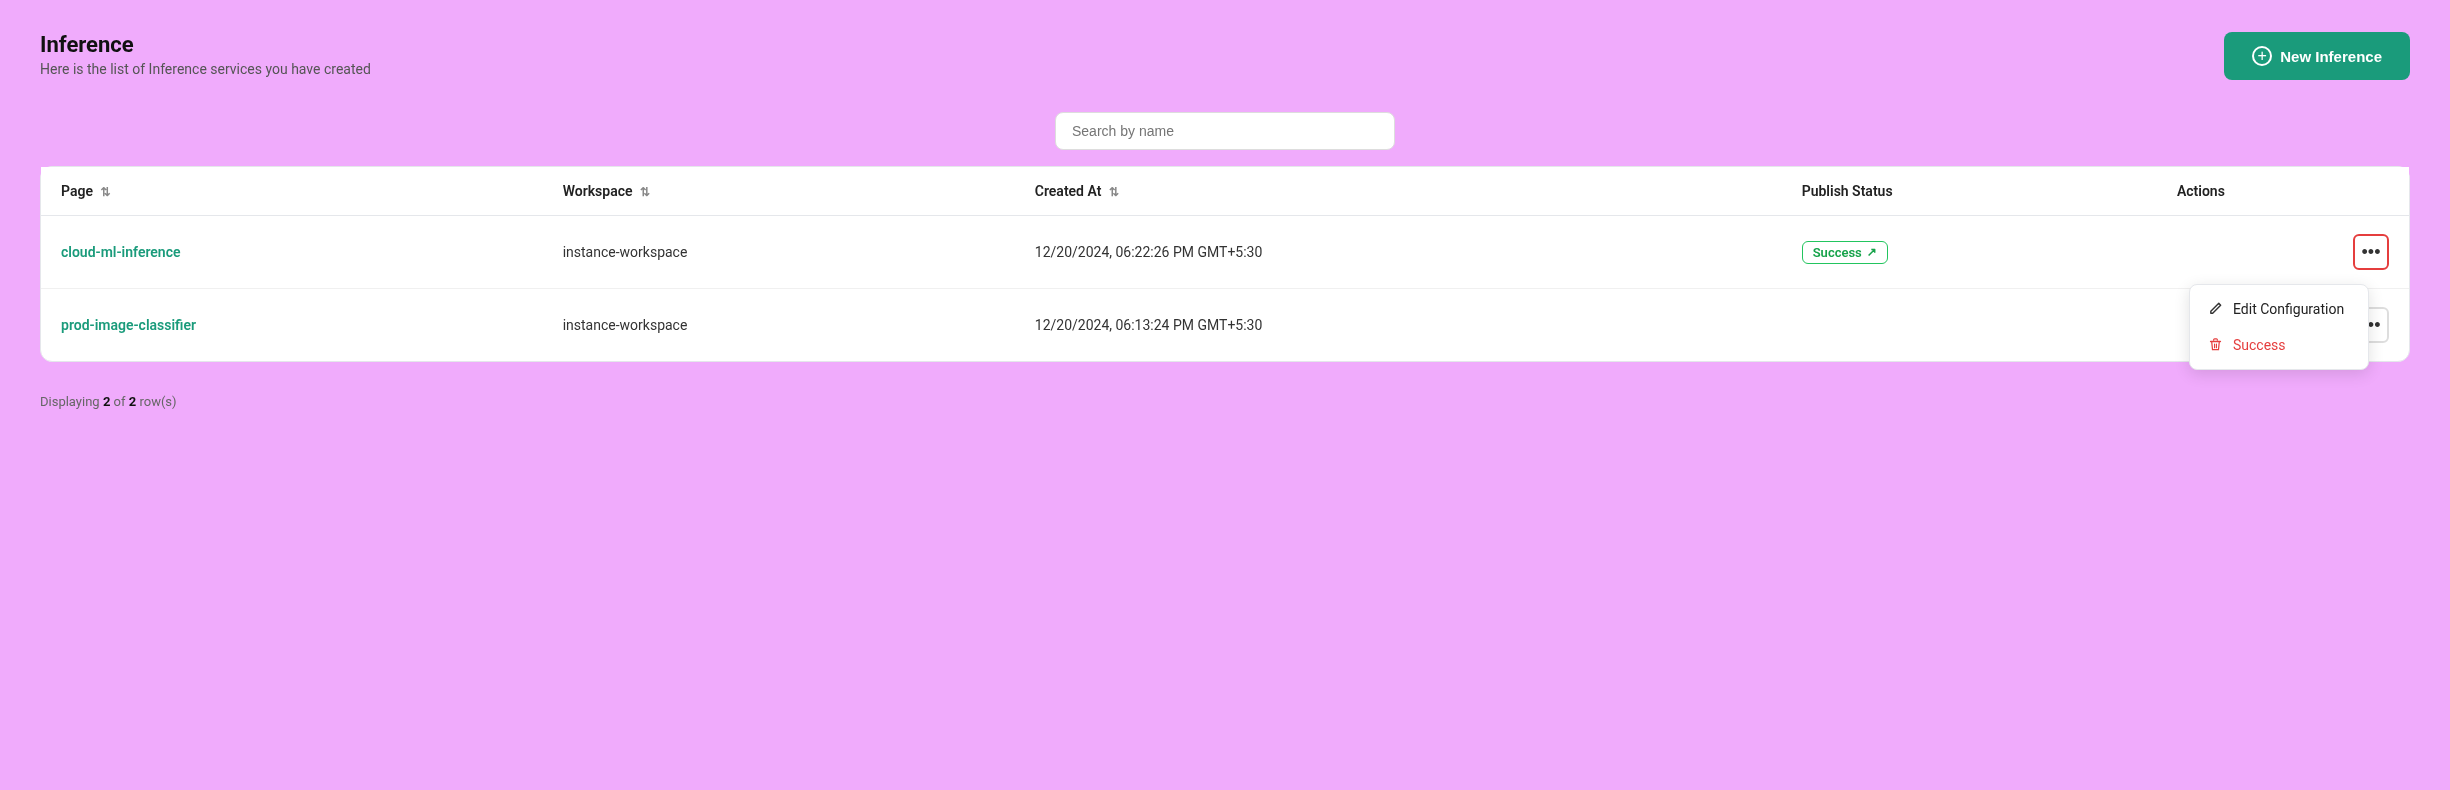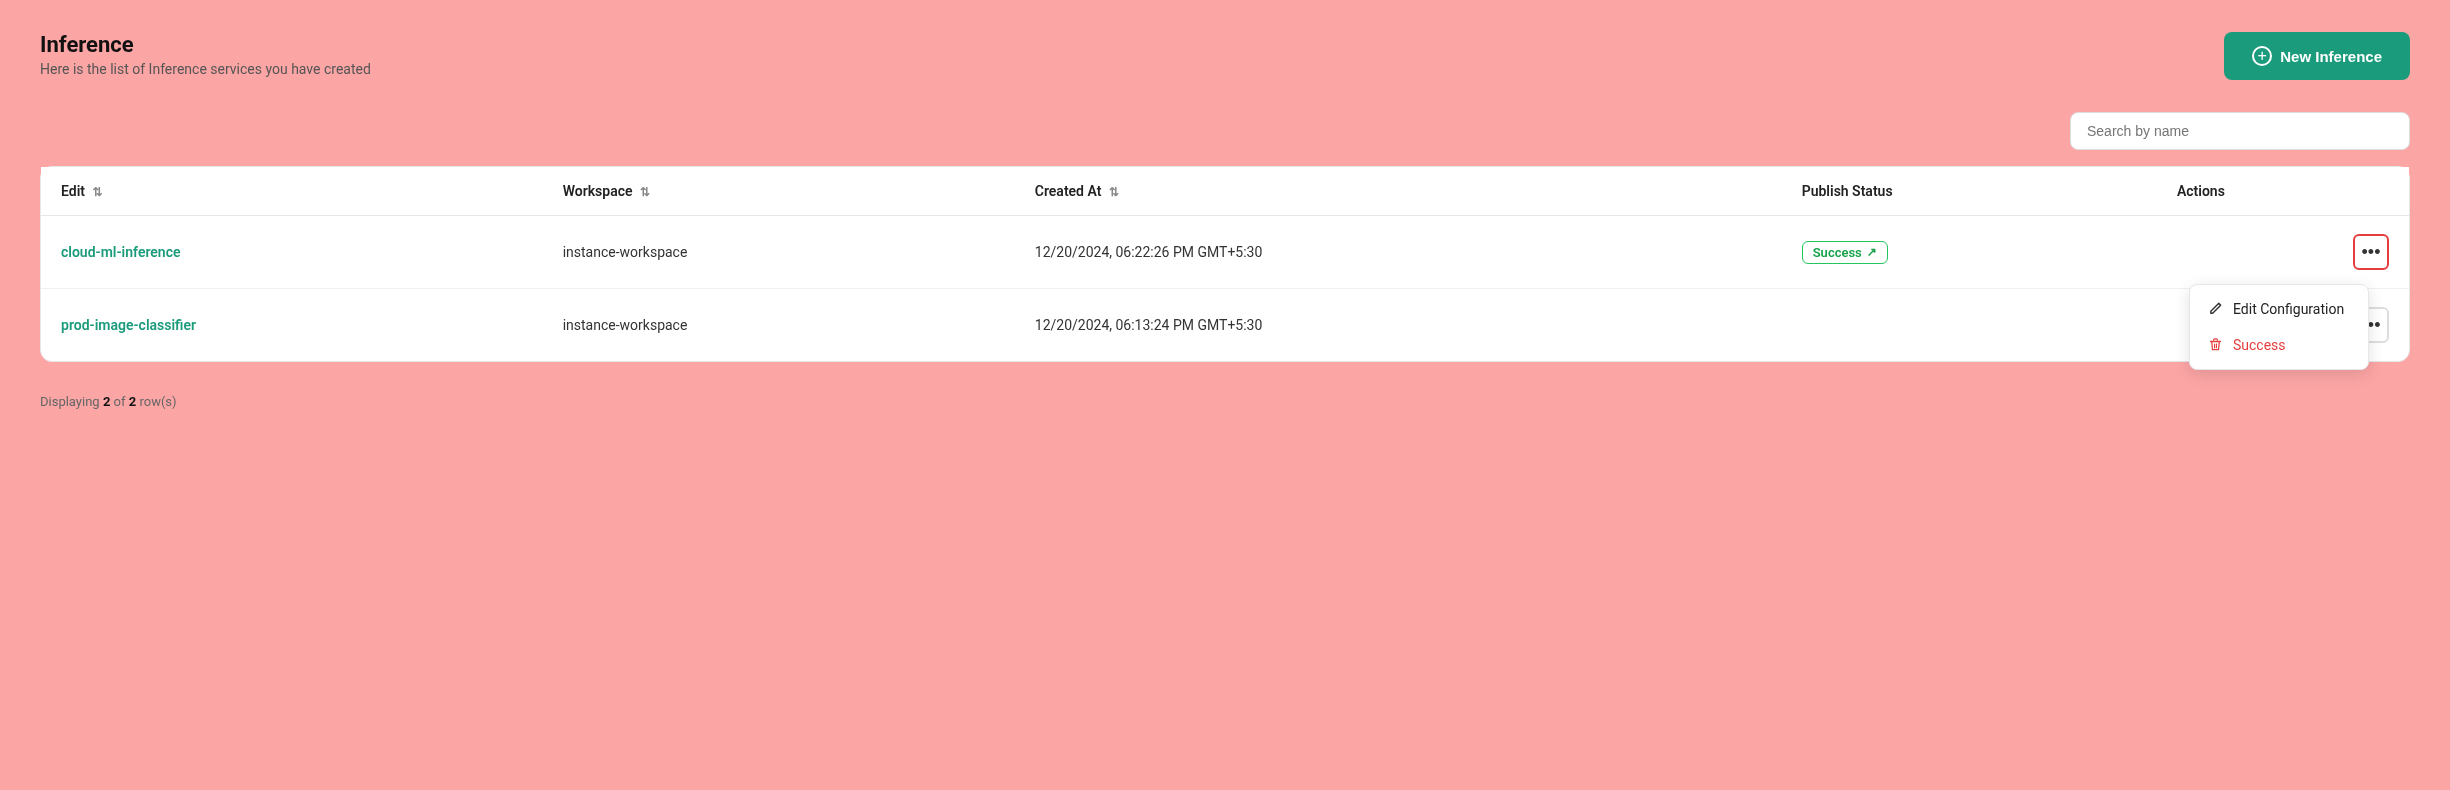--- a/index.html
+++ b/index.html
@@ -4,21 +4,21 @@
   <style>
     * { box-sizing: border-box; margin: 0; padding: 0; }
     body {
       font-family: -apple-system, BlinkMacSystemFont, 'Segoe UI', Roboto, sans-serif;
       background: #f8f9fa;
       color: #1a1a1a;
       min-height: 790px;
       padding: 0;
     }
     .page-container {
-      background: #fca5a5;
+      background: #f0abfc;
       min-height: 790px;
       padding: 32px 40px;
     }
     .header-row {
       display: flex;
       justify-content: space-between;
       align-items: flex-start;
       margin-bottom: 32px;
     }
     .page-title {
@@ -41,21 +41,21 @@
       font-size: 15px;
       font-weight: 600;
       cursor: pointer;
       display: flex;
       align-items: center;
       gap: 8px;
       white-space: nowrap;
     }
     .search-row {
       display: flex;
-      justify-content: flex-end;
+      justify-content: center;
       margin-bottom: 16px;
     }
     .search-input-wrap {
       position: relative;
       width: 340px;
     }
     .search-input {
       width: 100%;
       padding: 10px 16px;
       border: 1px solid #ddd;
@@ -272,21 +272,21 @@
     <div class="search-input-wrap">
       <input class="search-input" type="text" placeholder="Search by name" style="">
     </div>
   </div>
 
   <div class="table-card">
     <table class="table-inner">
       <thead>
         <tr>
           <th>
-            <span>Edit</span>
+            <span>Page</span>
             <span class="sort-icon">⇅</span>
           </th>
           <th>
             <span>Workspace</span>
             <span class="sort-icon">⇅</span>
           </th>
           <th>
             <span>Created At</span>
             <span class="sort-icon">⇅</span>
           </th>

